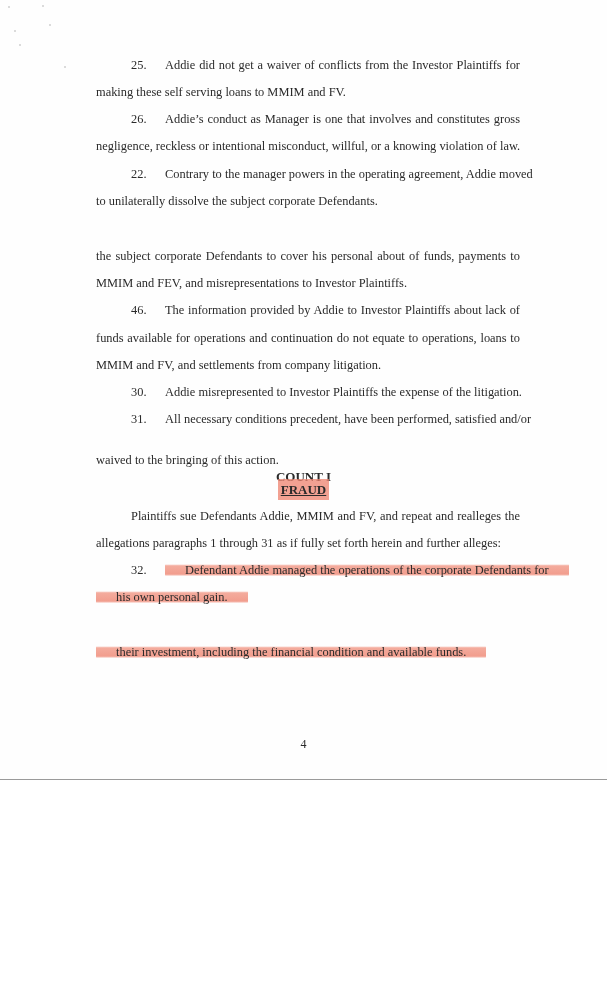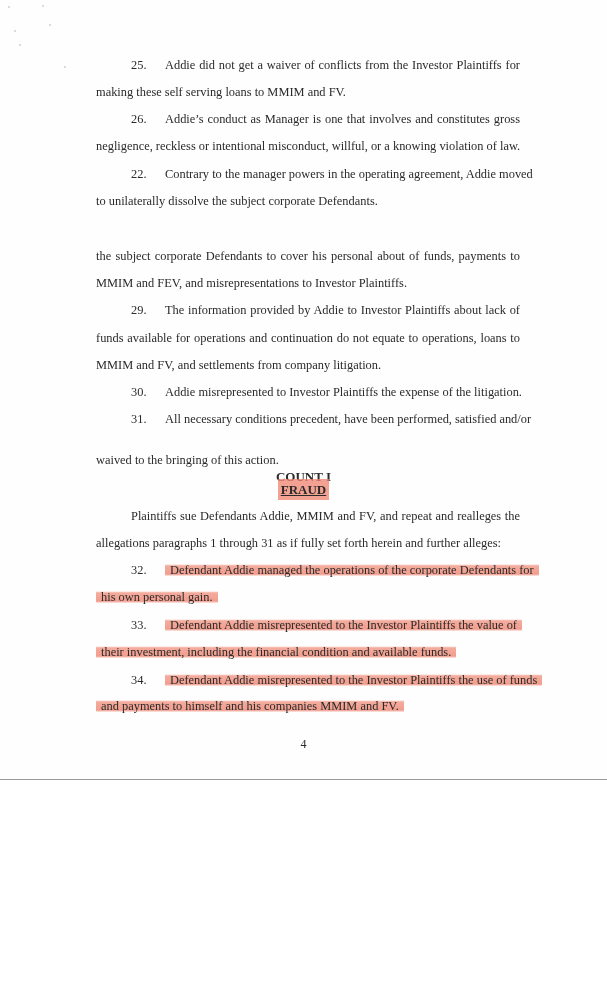--- a/index.html
+++ b/index.html
@@ -10,21 +10,21 @@
   .page { position: absolute; left: 0; top: 0; width: 607px; height: 780px; background: #fefefe; }
   .line {
     position: absolute; left: 96px; width: 424px; font-size: 12.4px; line-height: 16px;
     white-space: nowrap; text-align: justify; text-align-last: justify;
   }
   .line.last { text-align-last: left; }
   .line.indent { left: 131px; width: 389px; }
   .num { display: inline-block; width: 34px; }
   .hl {
     background: linear-gradient(180deg, rgba(240,140,120,0) 8%, rgba(240,140,120,0.72) 20%, rgba(238,130,110,0.78) 80%, rgba(240,140,120,0) 95%);
-    padding: 0 5px; border-radius: 2px;
+    padding: 0 20px; border-radius: 2px;
   }
   .heading { position: absolute; left: 0; width: 607px; text-align: center; font-weight: bold; font-size: 13px; line-height: 13px; }
   .heading.fraud span { text-decoration: underline; background: rgba(238,130,110,0.75); padding: 3px 3px; }
   .page-number { position: absolute; left: 0; width: 607px; text-align: center; font-size: 12px; top: 737px; }
   .rule { position: absolute; left: 0; top: 779px; width: 607px; height: 1px; background: #9a9a9a; }
   .specks { position: absolute; left: 0; top: 0; width: 120px; height: 80px; }
   .speck { position: absolute; width: 2px; height: 2px; background: #cfcfcf; border-radius: 1px; }
 </style>
 </head>
 <body>
@@ -44,39 +44,36 @@
 
   <div class="line indent" style="top:111px"><span class="num">26.</span><span>Addie’s conduct as Manager is one that involves and constitutes gross</span></div>
   <div class="line last" style="top:138px">negligence, reckless or intentional misconduct, willful, or a knowing violation of law.</div>
 
   <div class="line indent" style="top:166px"><span class="num">22.</span><span>Contrary to the manager powers in the operating agreement, Addie moved</span></div>
   <div class="line last" style="top:193px">to unilaterally dissolve the subject corporate Defendants.</div>
 
   <div class="line" style="top:248px">the subject corporate Defendants to cover his personal about of funds, payments to</div>
   <div class="line last" style="top:275px">MMIM and FEV, and misrepresentations to Investor Plaintiffs.</div>
 
-  <div class="line indent" style="top:302px"><span class="num">29.</span><span>The information provided by Addie to Investor Plaintiffs about lack of</span></div>
+  <div class="line indent" style="top:302px"><span class="num">46.</span><span>The information provided by Addie to Investor Plaintiffs about lack of</span></div>
   <div class="line last" style="top:357px">MMIM and FV, and settlements from company litigation.</div>
   <div class="line" style="top:330px">funds available for operations and continuation do not equate to operations, loans to</div>
 
   <div class="line indent last" style="top:384px"><span class="num">30.</span><span>Addie misrepresented to Investor Plaintiffs the expense of the litigation.</span></div>
 
   <div class="line indent" style="top:411px"><span class="num">31.</span><span>All necessary conditions precedent, have been performed, satisfied and/or</span></div>
   <div class="line last" style="top:452px">waived to the bringing of this action.</div>
 
   <div class="heading" style="top:470px">COUNT I</div>
   <div class="heading fraud" style="top:483px"><span>FRAUD</span></div>
 
   <div class="line indent" style="top:508px"><span>Plaintiffs sue Defendants Addie, MMIM and FV, and repeat and realleges the</span></div>
   <div class="line last" style="top:535px">allegations paragraphs 1 through 31 as if fully set forth herein and further alleges:</div>
 
   <div class="line indent" style="top:562px"><span class="num">32.</span><span class="hl">Defendant Addie managed the operations of the corporate Defendants for</span></div>
   <div class="line last" style="top:589px"><span class="hl">his own personal gain.</span></div>
 
-  <div class="line indent" style="top:617px"><span class="num">33.</span><span class="hl">Defendant Addie misrepresented to the Investor Plaintiffs the value of</span></div>
   <div class="line last" style="top:644px"><span class="hl">their investment, including the financial condition and available funds.</span></div>
 
-  <div class="line indent" style="top:672px"><span class="num">34.</span><span class="hl">Defendant Addie misrepresented to the Investor Plaintiffs the use of funds</span></div>
-  <div class="line last" style="top:698px"><span class="hl">and payments to himself and his companies MMIM and FV.</span></div>
 
   <div class="page-number">4</div>
 </div>
 <div class="rule"></div>
 
 </body></html>

